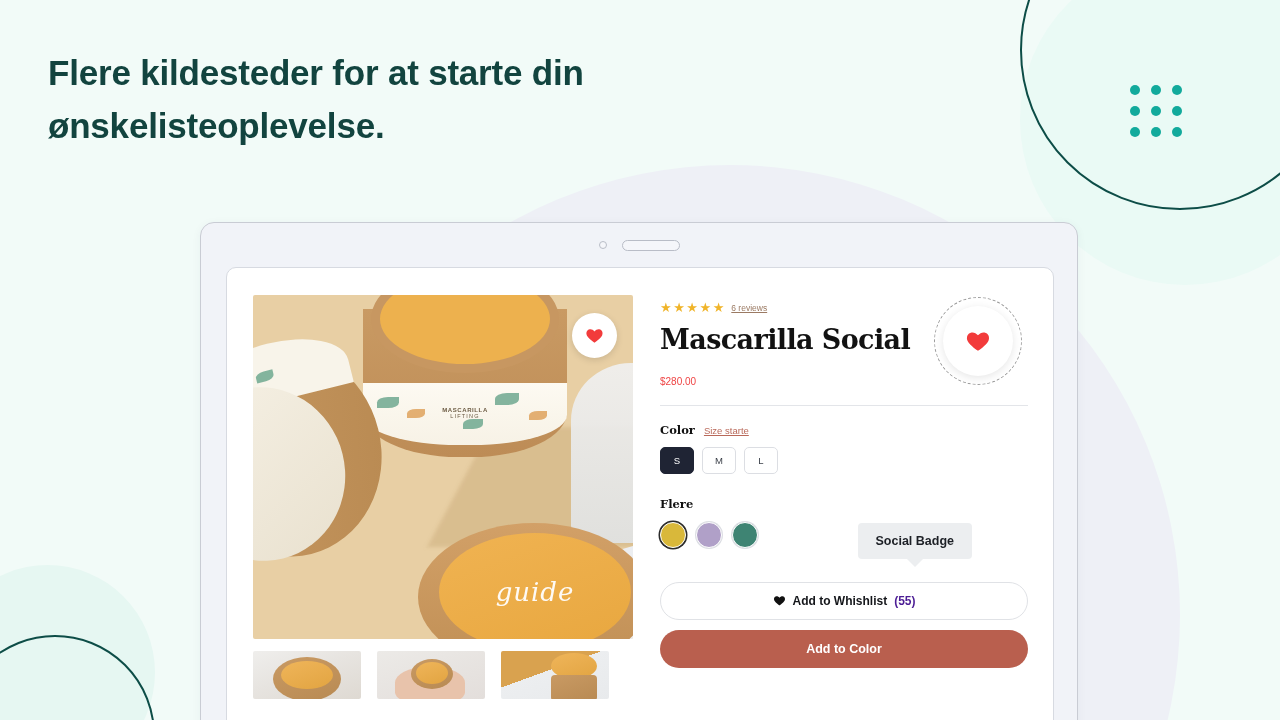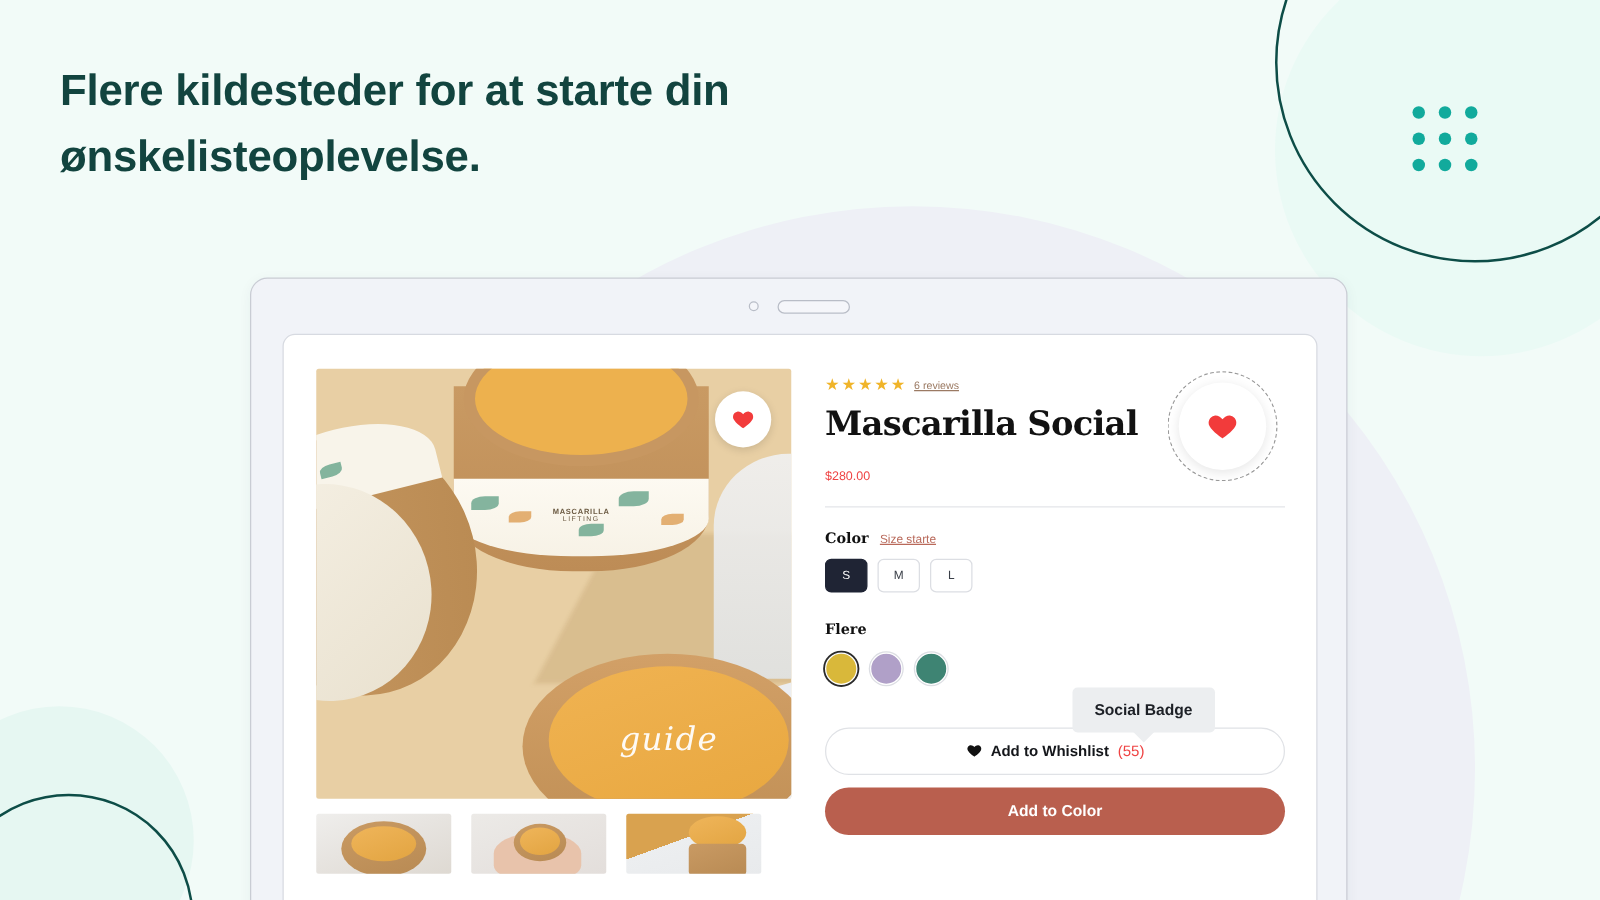--- a/index.html
+++ b/index.html
@@ -392,21 +392,21 @@
     width: 26px; height: 26px;
     border-radius: 50%;
     border: 1.5px solid #ffffff;
     box-shadow: 0 0 0 1px #dcdee3;
     cursor: pointer;
   }
   .swatch.sel { box-shadow: 0 0 0 1.5px #2b2b2b; }
 
   .social-badge {
     position: absolute;
-    right: 56px; top: 255px;
+    right: 56px; top: 228px;
     background: #eceef0;
     border-radius: 4px;
     padding: 11px 18px;
     font-size: 12.5px;
     font-weight: 700;
     color: #1d2026;
   }
   .social-badge:after {
     content: "";
     position: absolute;
@@ -424,21 +424,21 @@
     border-radius: 19px;
     border: 1px solid #e0e2e6;
     background: #ffffff;
     display: flex; align-items: center; justify-content: center;
     gap: 7px;
     font-size: 12px;
     font-weight: 700;
     color: #14161a;
     cursor: pointer;
   }
-  .btn-wishlist .cnt { color: #ef4444; font-weight: 400; }
+  .btn-wishlist .cnt { color: #4c1d95; font-weight: 700; }
   .btn-wishlist svg { width: 13px; height: 13px; }
 
   .btn-cart {
     margin-top: 10px;
     width: 100%;
     height: 38px;
     border-radius: 19px;
     border: none;
     background: #b95f4e;
     color: #ffffff;

